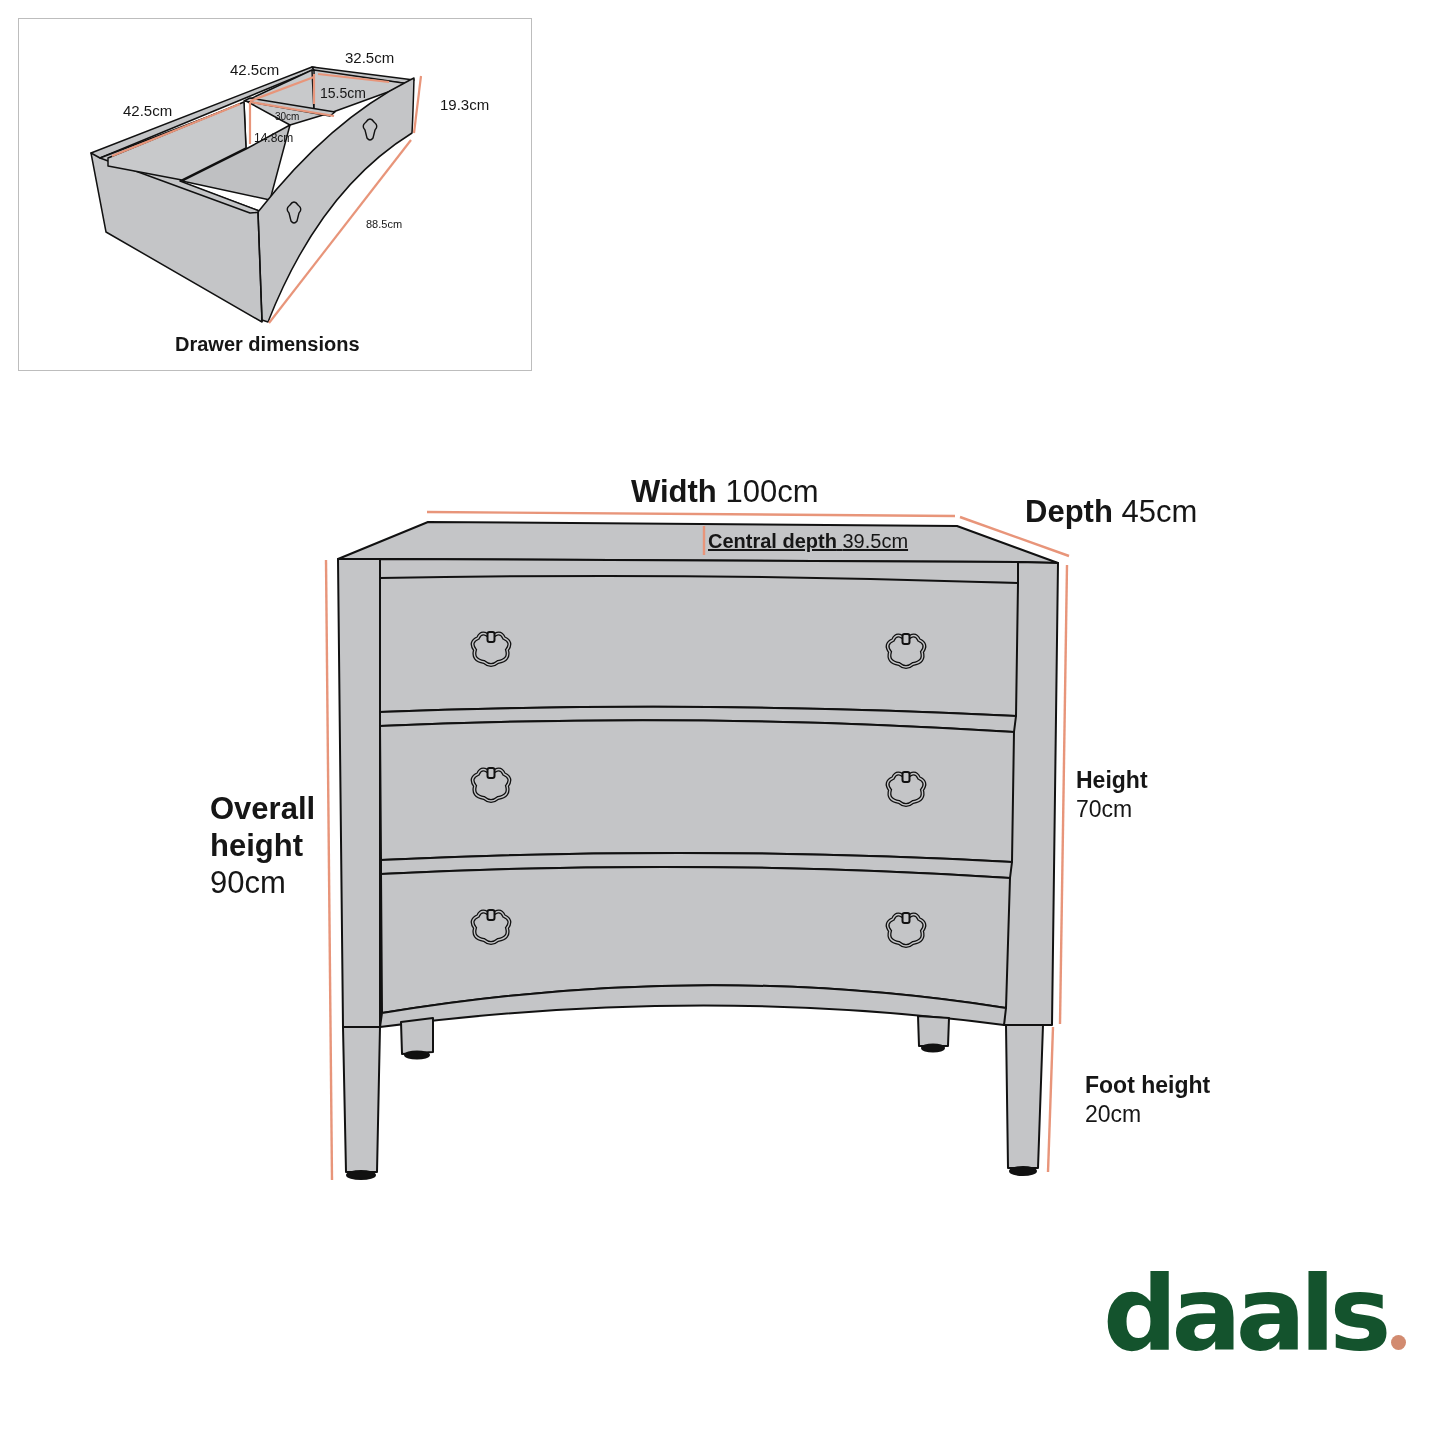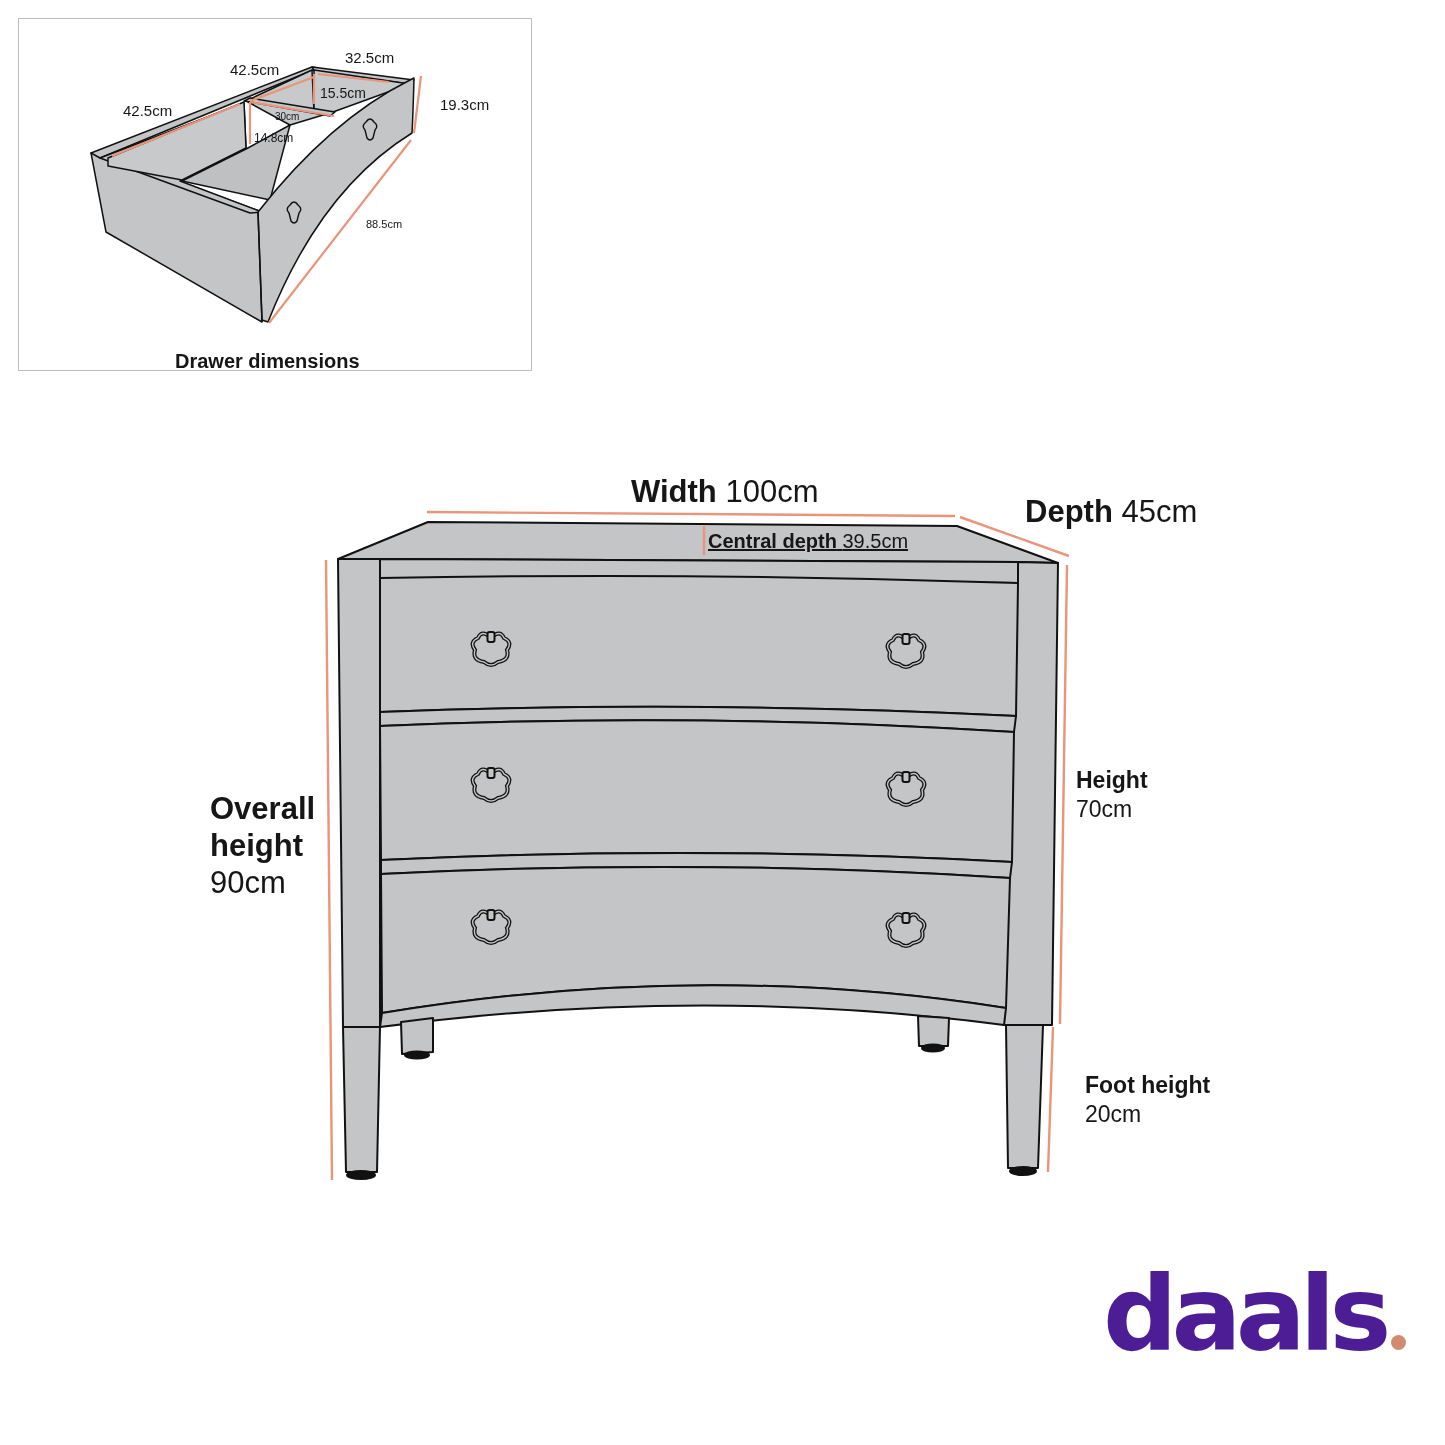--- a/index.html
+++ b/index.html
@@ -4,21 +4,21 @@
 <style>
   html, body { margin:0; padding:0; background:#ffffff; }
   body { width:1445px; height:1445px; position:relative; overflow:hidden;
          font-family:"Liberation Sans", "DejaVu Sans", sans-serif; color:#1a1a1a; }
   svg { position:absolute; left:0; top:0; }
   .lbl { position:absolute; white-space:nowrap; line-height:1.15; color:#161616; }
   .b { font-weight:bold; }
   .inset-box { position:absolute; left:18px; top:18px; width:514px; height:353px;
                border:1.5px solid #bdbdbd; box-sizing:border-box; }
   .logo { position:absolute; left:1103px; top:1262px; font-family:"DejaVu Sans", sans-serif;
-          font-weight:bold; font-size:104px; letter-spacing:-6px; color:#4c1d95; line-height:1; }
+          font-weight:bold; font-size:104px; letter-spacing:-6px; color:#14532d; line-height:1; }
   .logo-dot { display:inline-block; width:15px; height:15px; border-radius:50%;
               margin-left:6px; vertical-align:baseline; }
 </style>
 </head>
 <body>
 
 <div class="inset-box"></div>
 
 <svg width="1445" height="1445" viewBox="0 0 1445 1445">
 
@@ -121,21 +121,21 @@
 </svg>
 
 <span class="lbl" style="left:230px;top:61px;font-size:15px;">42.5cm</span>
 <span class="lbl" style="left:345px;top:49px;font-size:15px;">32.5cm</span>
 <span class="lbl" style="left:123px;top:102px;font-size:15px;">42.5cm</span>
 <span class="lbl" style="left:320px;top:85px;font-size:14px;">15.5cm</span>
 <span class="lbl" style="left:440px;top:96px;font-size:15px;">19.3cm</span>
 <span class="lbl" style="left:275px;top:111px;font-size:10px;">30cm</span>
 <span class="lbl" style="left:254px;top:132px;font-size:12px;">14.8cm</span>
 <span class="lbl" style="left:340px;top:218px;font-size:11px;margin-left:26px;">88.5cm</span>
-<span class="lbl b" style="left:175px;top:350px;font-size:20px;">Drawer dimensions</span>
+<span class="lbl b" style="left:175px;top:333px;font-size:20px;">Drawer dimensions</span>
 
 <div class="lbl" style="left:631px;top:474px;font-size:31px;">
   <span class="b">Width</span>
   <span>100cm</span>
 </div>
 <div class="lbl" style="left:1012px;top:494px;font-size:31px;margin-left:13px;">
   <span class="b">Depth</span>
   <span>45cm</span>
 </div>
 <div class="lbl" style="left:708px;top:530px;font-size:20px;text-decoration:underline;">

